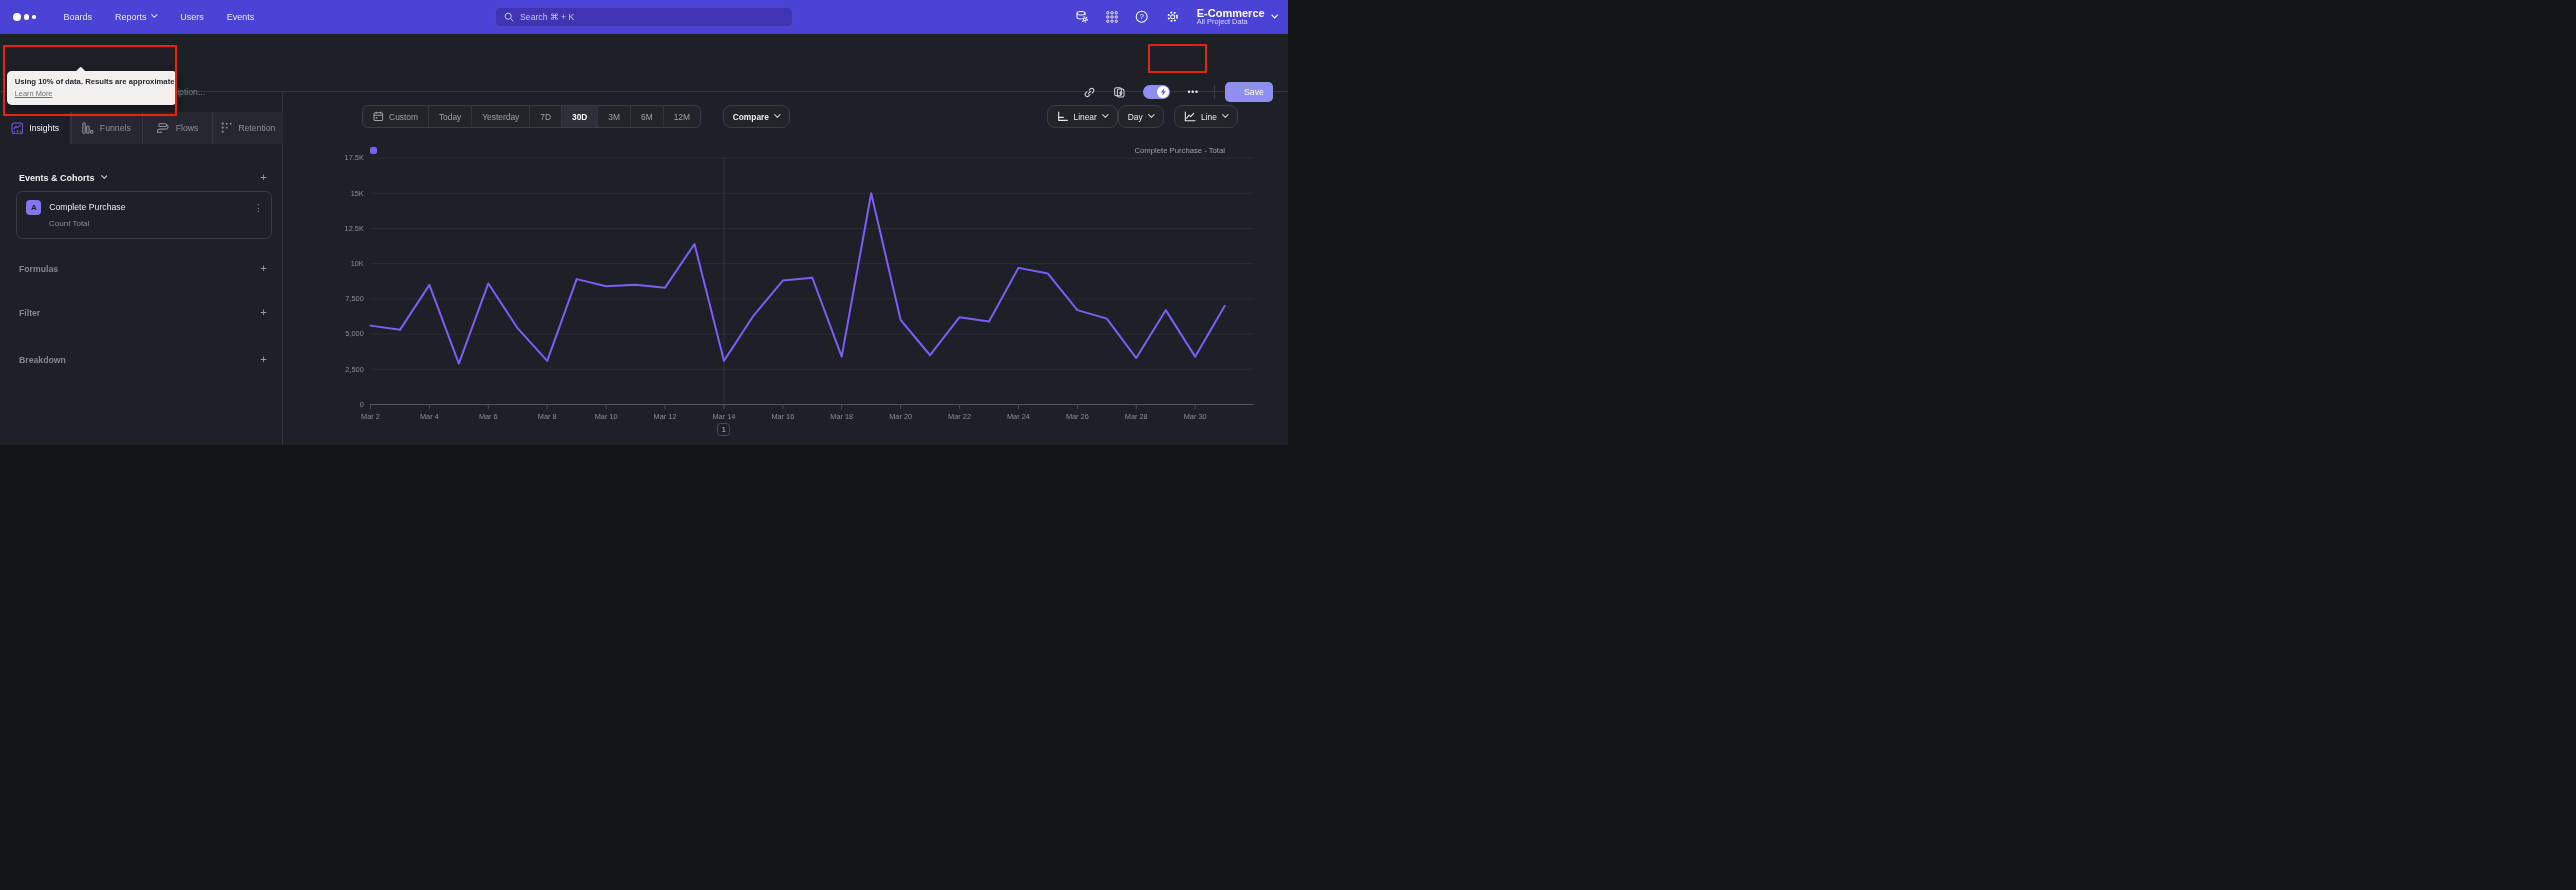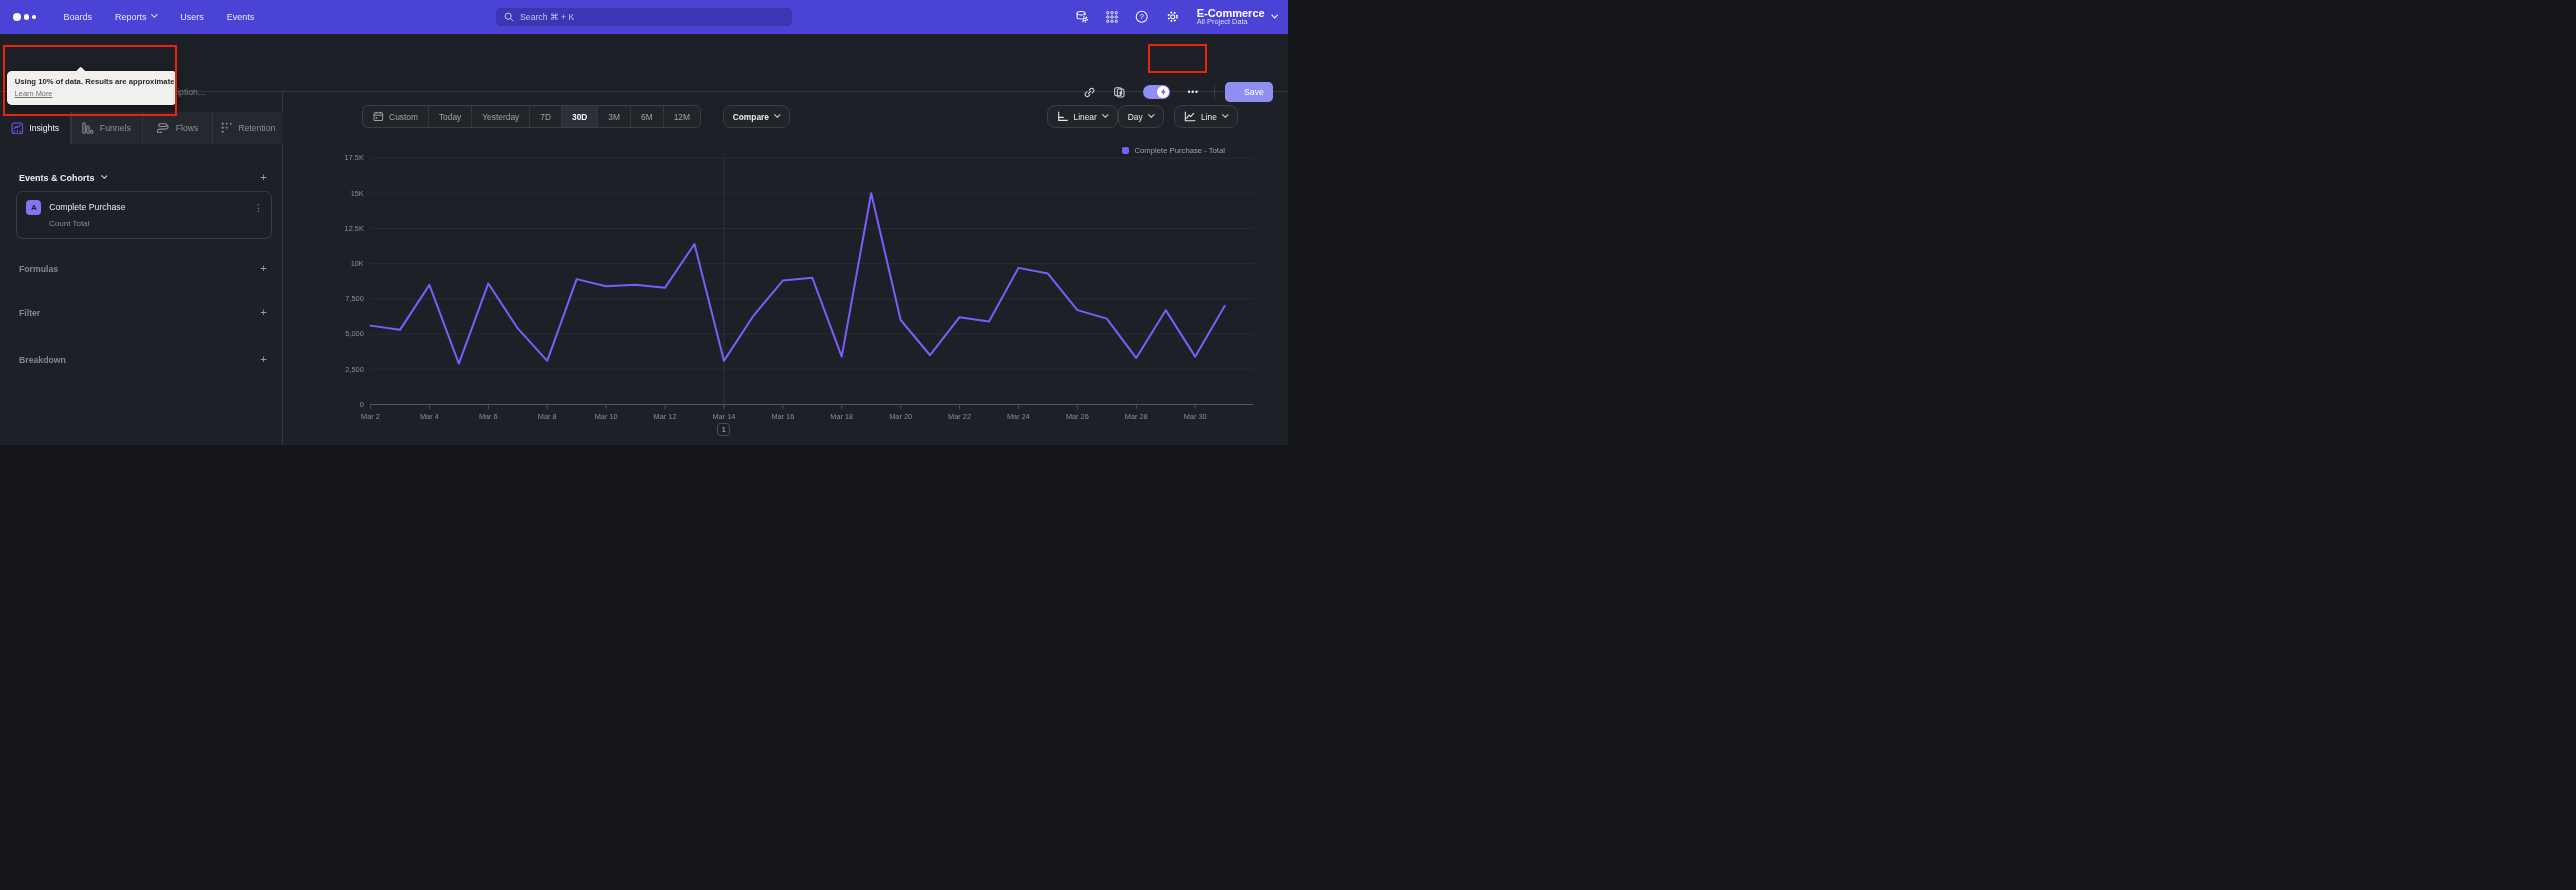--- a/index.html
+++ b/index.html
@@ -90,21 +90,21 @@
   .range:first-child { border-left:none; }
   .range.active { background:#2d3037; color:#f4f5f7; font-weight:bold; }
   .compare-btn, .view-btn { position:absolute; top:105px; height:23px; border:0.7px solid #3a3d43; border-radius:8px;
             background:#212429; color:#e8eaed; font-size:8.4px; display:flex; align-items:center; gap:5.4px;
             padding:0 8.7px; cursor:pointer; }
   .compare-btn { left:723px; font-weight:bold; }
   .view-btn .vb-label { color:#e8eaed; }
 
   
   .legend { position:absolute; left:370px; top:146px; width:855px; display:flex; align-items:center;
-            justify-content:flex-end; gap:5.4px; }
+            justify-content:space-between; gap:5.4px; }
   .legend .swatch { width:7.4px; height:7.4px; border-radius:2px; background:#7b5ef9; }
   .legend .ltext { font-size:7.7px; color:#9ea1a7; }
   .chart-wrap { position:absolute; left:288px; top:154px; width:993px; height:276px; }
   .pagebadge { position:absolute; left:717px; top:423px; width:13.4px; height:13.4px; border:0.7px solid #4a4d53;
                border-radius:3.4px; color:#bcbec2; font-size:7.4px; display:flex; align-items:center;
                justify-content:center; cursor:pointer; background:#1d2026; }
 </style>
 </head>
 <body>
 

